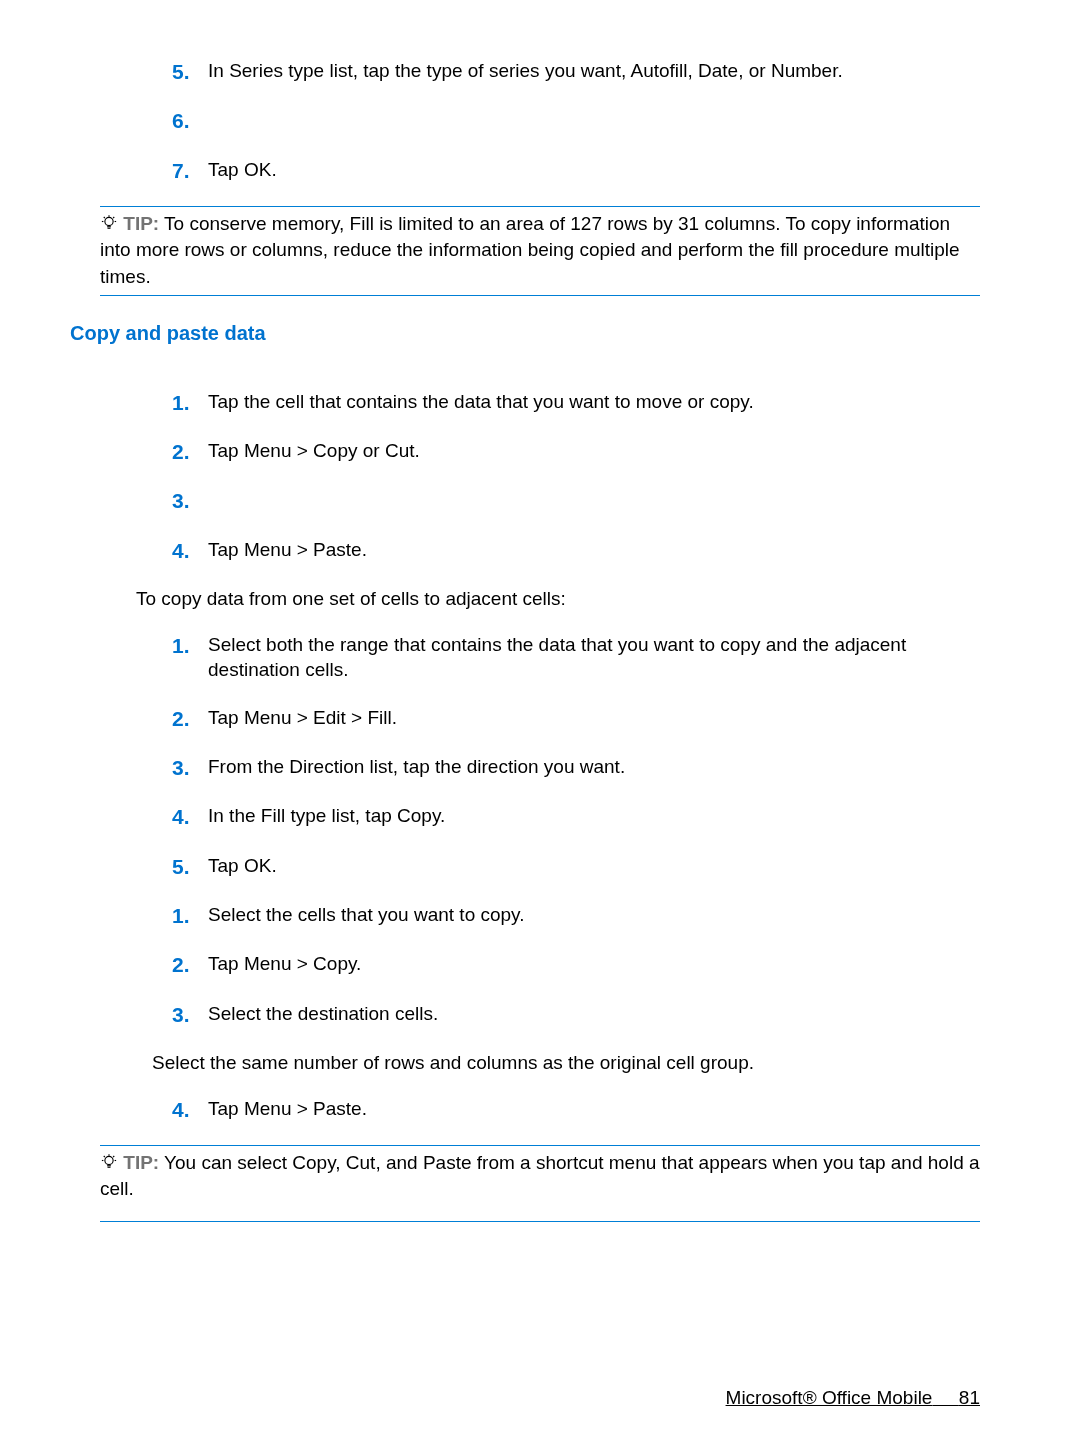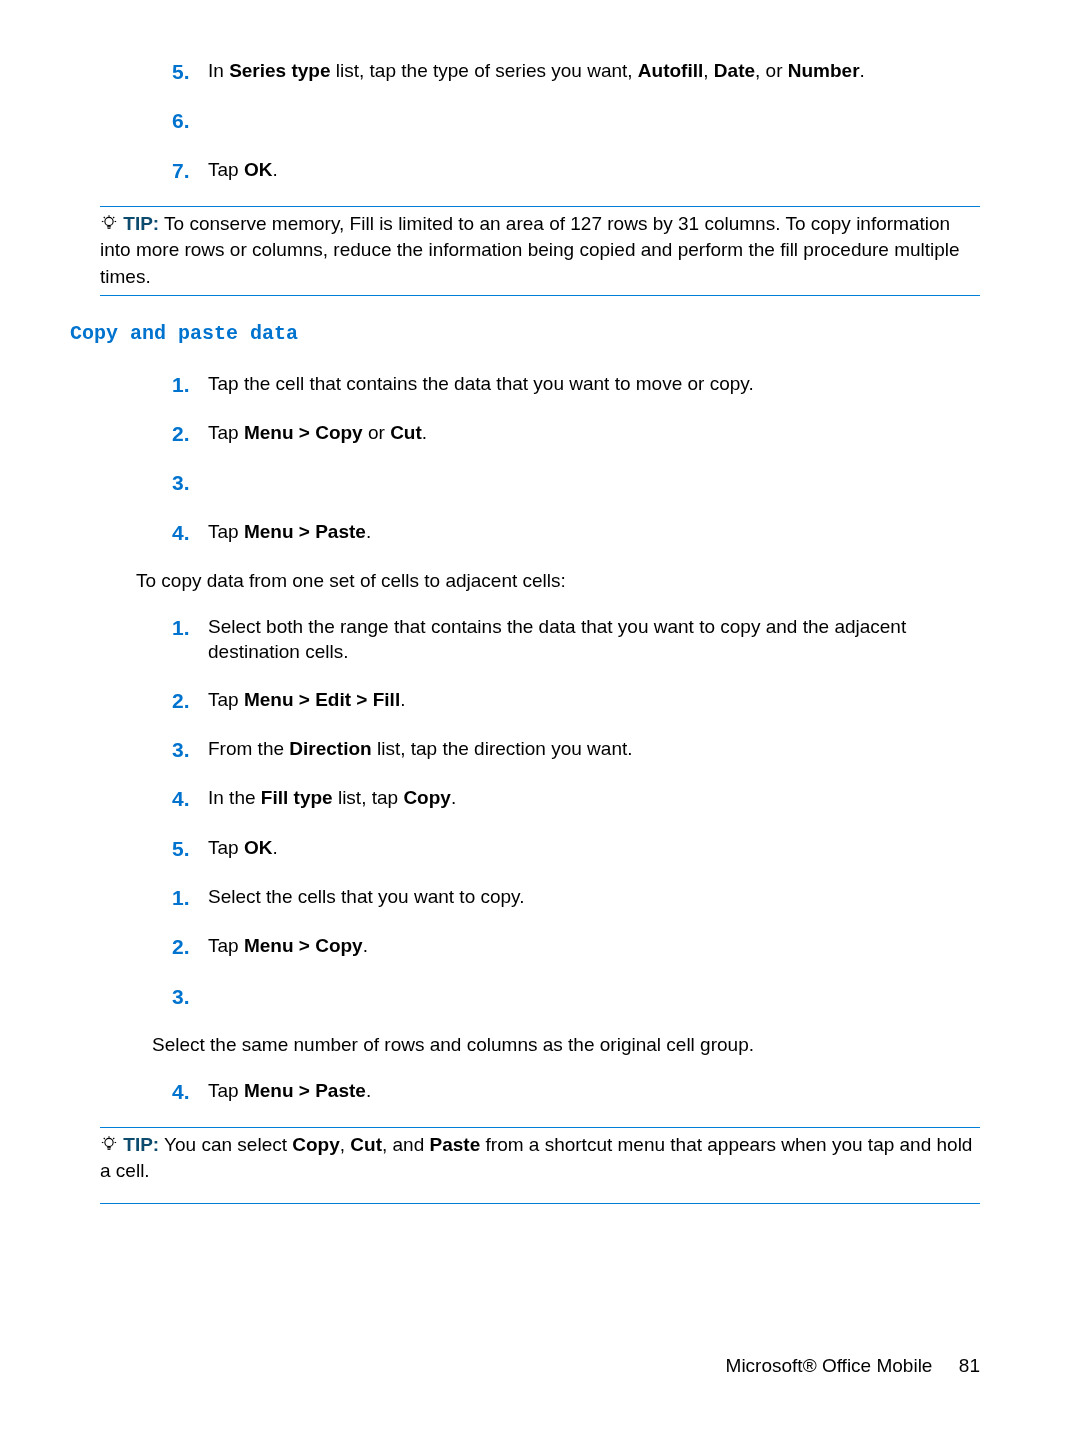--- a/index.html
+++ b/index.html
@@ -27,65 +27,65 @@
     color: #0073cf;
     font-weight: bold;
     font-size: 21px;
     min-width: 36px;
     flex-shrink: 0;
     line-height: 1.3;
   }
   .ol-text {
     line-height: 1.35;
   }
-  .bold { font-weight: bold; }
+  .bold { font-weight: normal; }
   .hr {
     border: none;
     border-top: 1px solid #007fd6;
     margin: 0;
   }
   .tip-block {
     padding: 4px 0 4px 0;
     line-height: 1.4;
   }
   .tip-icon {
     display: inline-block;
     width: 18px;
     height: 18px;
     vertical-align: -2px;
   }
   .tip-icon svg { display: block; }
   .tip-label {
-    color: #0c4a6e;
+    color: #737373;
     font-weight: bold;
   }
   .section-heading {
     color: #0073cf;
     font-weight: bold;
     font-size: 20px;
     margin-top: 26px;
-    margin-bottom: 26px;
+    margin-bottom: 44px;
     margin-left: -30px;
-    font-family: Liberation Mono, monospace;
   }
   .para {
     margin-left: 36px;
     margin-bottom: 20px;
     line-height: 1.35;
   }
   .para-indent {
     margin-left: 52px;
     margin-bottom: 20px;
     line-height: 1.35;
   }
   .footer {
     position: absolute;
-    bottom: 60px;
+    bottom: 28px;
     right: 100px;
     font-size: 19px;
+    text-decoration: underline;
   }
 </style>
 </head>
 <body>
 
 <div class="page">
 
   <div id="list1">
       <div class="ol-item">
         <div class="ol-num">5.</div>
@@ -169,20 +169,21 @@
       <div class="ol-item">
         <div class="ol-num">1.</div>
         <div class="ol-text">Select the cells that you want to copy.</div>
       </div>
       <div class="ol-item">
         <div class="ol-num">2.</div>
         <div class="ol-text">Tap <span class="bold">Menu &gt; Copy</span>.</div>
       </div>
       <div class="ol-item">
         <div class="ol-num">3.</div>
+        <div class="ol-text">Select the destination cells.</div>
       </div>
     </div>
 
   <div class="para-indent">Select the same number of rows and columns as the original cell group.</div>
 
   <div id="list5">
       <div class="ol-item">
         <div class="ol-num">4.</div>
         <div class="ol-text">Tap <span class="bold">Menu &gt; Paste</span>.</div>
       </div>

